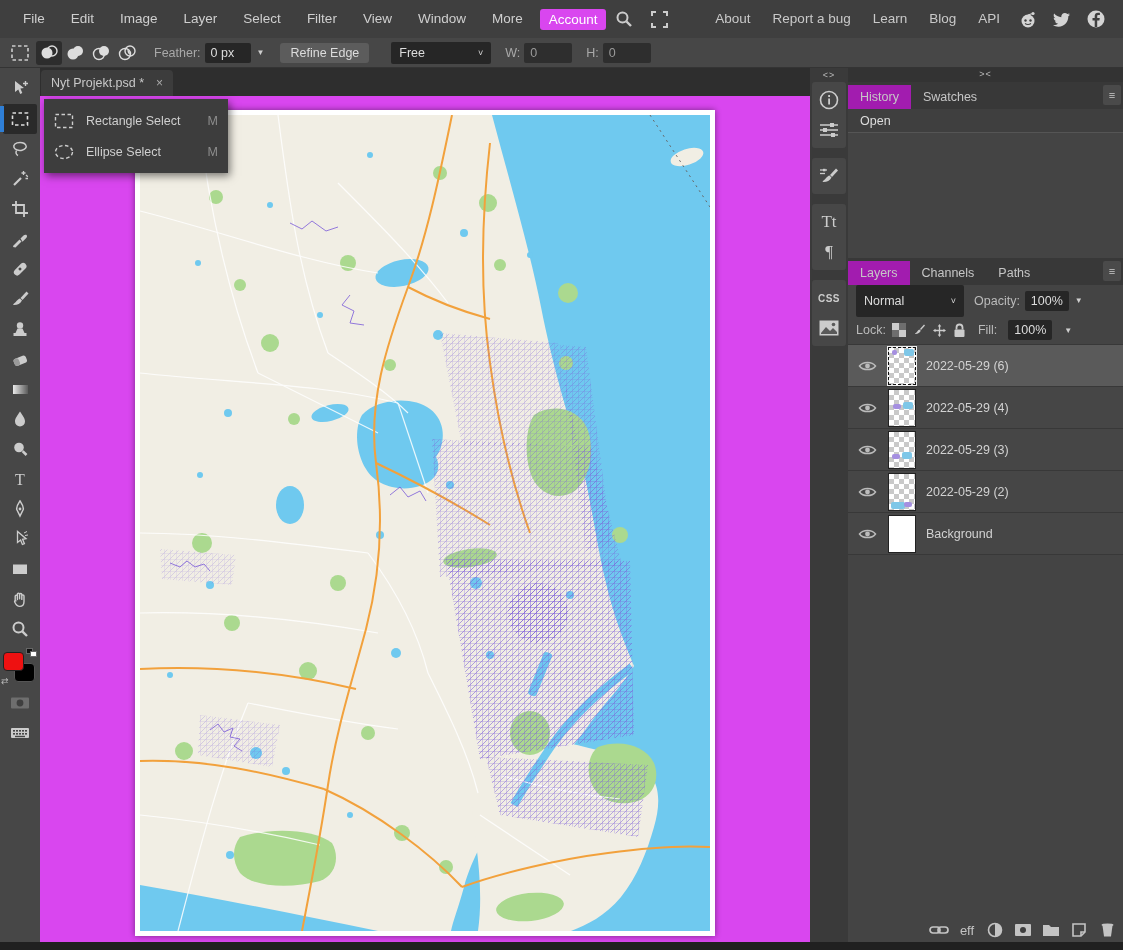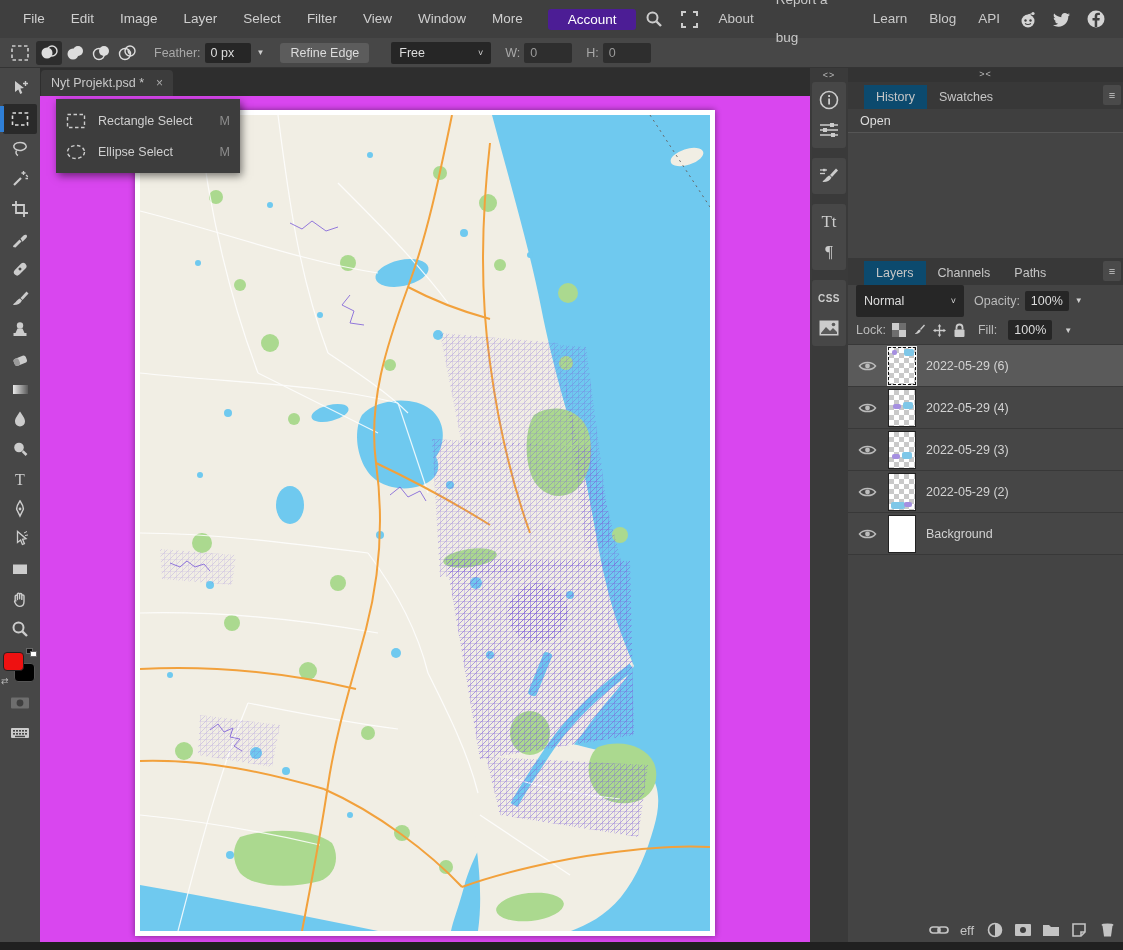--- a/index.html
+++ b/index.html
@@ -4,21 +4,21 @@
 <style>
   * { margin:0; padding:0; box-sizing:border-box; }
   html,body { width:1123px; height:950px; overflow:hidden; background:#2b2b2b;
     font-family:"Liberation Sans", sans-serif; -webkit-font-smoothing:antialiased; }
   svg { display:block; }
 
   
   .topbar { height:38px; background:#3f3f3f; display:flex; align-items:center;
     color:#cfcfcf; font-size:13.5px; padding:0 10px; }
   .menu-item { padding:0 13px; line-height:38px; cursor:default; }
-  .account-btn { background:#4c1d95; color:#fff; border-radius:3px; padding:3px 20px; margin-left:12px; }
+  .account-btn { background:#d946ef; color:#fff; border-radius:3px; padding:3px 9px; margin-left:4px; }
   .topbar-icon { margin:0 9px; display:flex; align-items:center; }
   .topbar-spacer { flex:1; }
   .top-link { padding:0 11px; line-height:38px; color:#c9c9c9; }
   .social { margin:0 7px; display:flex; align-items:center; }
 
   
   .optionsbar { height:30px; background:#474747; display:flex; align-items:center;
     color:#a9a9a9; font-size:12.5px; padding:0 8px; border-bottom:1px solid #343434; }
   .opt-toolicon { margin:0 6px 0 2px; }
   .selmode { width:26px; height:24px; display:flex; align-items:center; justify-content:center; border-radius:3px; }
@@ -52,21 +52,21 @@
   .mini-reset { position:absolute; left:-2px; bottom:-2px; color:#bbb; font-size:9px; }
 
   
   .workspace { flex:1; position:relative; background:#d946ef; overflow:hidden; }
   .tabstrip { height:28px; background:#2e2e2e; display:flex; align-items:flex-end; }
   .doc-tab { height:26px; background:#3c3c3c; color:#c9c9c9; font-size:12.5px;
     display:flex; align-items:center; padding:0 10px; border-radius:4px 4px 0 0; margin-left:1px; }
   .tab-close { margin-left:12px; color:#aaa; font-size:12px; }
   .canvas-page { position:absolute; left:95px; top:42px; width:580px; height:826px;
     background:#fff; padding:5px; box-shadow:0 0 6px rgba(0,0,0,.45); }
-  .tool-dropdown { position:absolute; left:16px; top:31px; width:184px; background:#3d3d3d;
+  .tool-dropdown { position:absolute; left:4px; top:31px; width:184px; background:#3d3d3d;
     box-shadow:2px 3px 8px rgba(0,0,0,.5); z-index:30; padding:6px 0; }
   .dd-item { height:31px; display:flex; align-items:center; color:#cfcfcf; font-size:12.5px; padding:0 10px; }
   .dd-item .sc { margin-left:auto; color:#8d8d8d; }
   .dd-ico { width:20px; height:16px; margin-right:12px; }
   .bottom-strip { position:fixed; left:0; right:0; bottom:0; height:8px; background:#202020; z-index:40; }
 
   
   .panel-strip { width:38px; background:#3a3a3a; display:flex; flex-direction:column; align-items:center; }
   .strip-collapse { color:#bbb; font-size:9px; letter-spacing:1px; height:14px; line-height:14px; }
   .strip-group { background:#474747; border-radius:3px; width:34px; display:flex; flex-direction:column;
@@ -74,21 +74,21 @@
   .strip-btn { width:30px; height:30px; display:flex; align-items:center; justify-content:center; color:#ccc; }
   .tt-glyph { font-family:"Liberation Serif", serif; font-size:17px; color:#ccc; }
   .css-glyph { font-size:10px; font-weight:bold; color:#ccc; letter-spacing:.5px; }
 
   
   .panels { width:275px; background:#444; display:flex; flex-direction:column; position:relative; }
   .panels-minibar { height:14px; background:#333; color:#bbb; font-size:9px; text-align:center;
     letter-spacing:1px; line-height:13px; }
   .panel-tabs { height:27px; background:#383838; display:flex; align-items:flex-end; position:relative; }
   .ptab { padding:5px 12px; font-size:12.5px; color:#c6c6c6; }
-  .ptab.active { background:#0c4a6e;margin-left:16px; }
+  .ptab.active { background:#a21caf; }
   .panel-menu-btn { position:absolute; right:2px; top:3px; width:18px; height:20px; background:#4a4a4a;
     color:#ccc; border-radius:2px; text-align:center; line-height:20px; font-size:11px; }
   .history-panel { height:176px; }
   .history-entry { height:24px; line-height:24px; color:#ddd; font-size:12.5px; padding:0 12px;
     background:#3f3f3f; border-bottom:1px solid #555; }
   .layers-panel { flex:1; display:flex; flex-direction:column; }
   .blend-row { height:31px; display:flex; align-items:center; padding:0 8px; color:#bbb; font-size:12.5px; }
   .blend-select { background:#262626; color:#ddd; width:108px; height:22px; border-radius:2px;
     display:flex; align-items:center; justify-content:space-between; padding:16px 8px; }
   .opacity-box { background:#262626; color:#ddd; height:20px; padding:0 6px; border-radius:2px;

